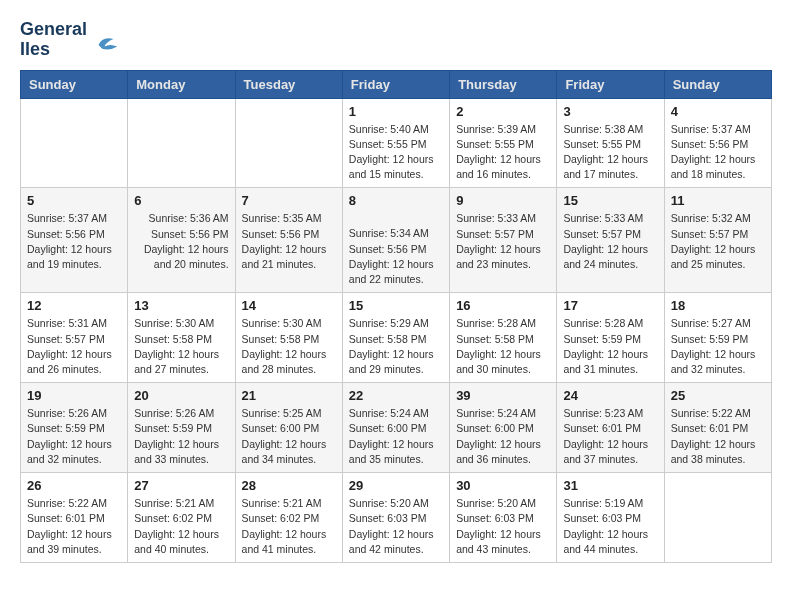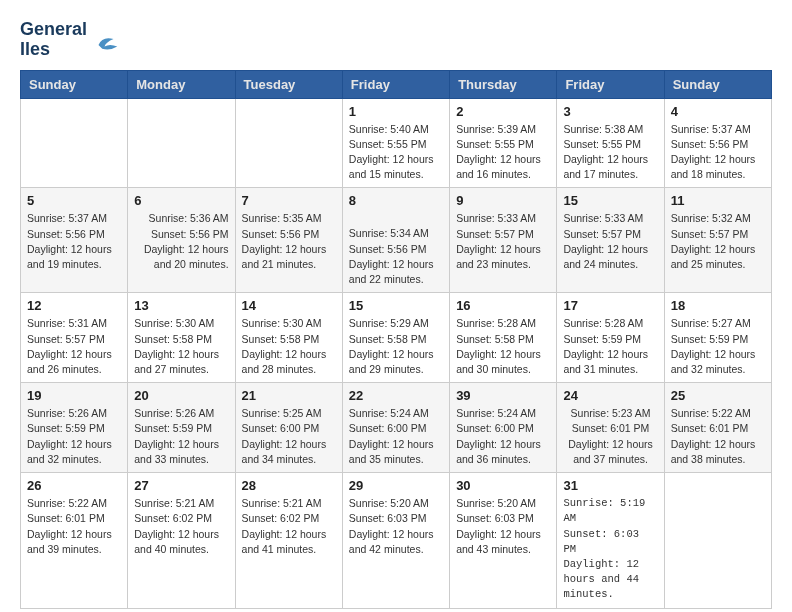--- a/index.html
+++ b/index.html
@@ -257,21 +257,21 @@
 Daylight: 12 hours and 35 minutes.</div>
         </td>
         <td>
           <span class="day-num">39</span>
           <div class="cell-info" style="white-space: pre-line;">Sunrise: 5:24 AM
 Sunset: 6:00 PM
 Daylight: 12 hours and 36 minutes.</div>
         </td>
         <td>
           <span class="day-num">24</span>
-          <div class="cell-info" style="white-space: pre-line; text-align: center;">Sunrise: 5:23 AM
+          <div class="cell-info" style="white-space: pre-line;">Sunrise: 5:23 AM
 Sunset: 6:01 PM
 Daylight: 12 hours and 37 minutes.</div>
         </td>
         <td>
           <span class="day-num">25</span>
           <div class="cell-info" style="white-space: pre-line;">Sunrise: 5:22 AM
 Sunset: 6:01 PM
 Daylight: 12 hours and 38 minutes.</div>
         </td>
       </tr>
@@ -301,20 +301,20 @@
 Daylight: 12 hours and 42 minutes.</div>
         </td>
         <td>
           <span class="day-num">30</span>
           <div class="cell-info" style="white-space: pre-line;">Sunrise: 5:20 AM
 Sunset: 6:03 PM
 Daylight: 12 hours and 43 minutes.</div>
         </td>
         <td>
           <span class="day-num">31</span>
-          <div class="cell-info" style="white-space: pre-line; font-family: Liberation Mono, monospace;">Sunrise: 5:19 AM
+          <div class="cell-info" style="white-space: pre-line;">Sunrise: 5:19 AM
 Sunset: 6:03 PM
 Daylight: 12 hours and 44 minutes.</div>
         </td>
         <td></td>
       </tr>
     </tbody>
 </table>
 
 </body></html>

